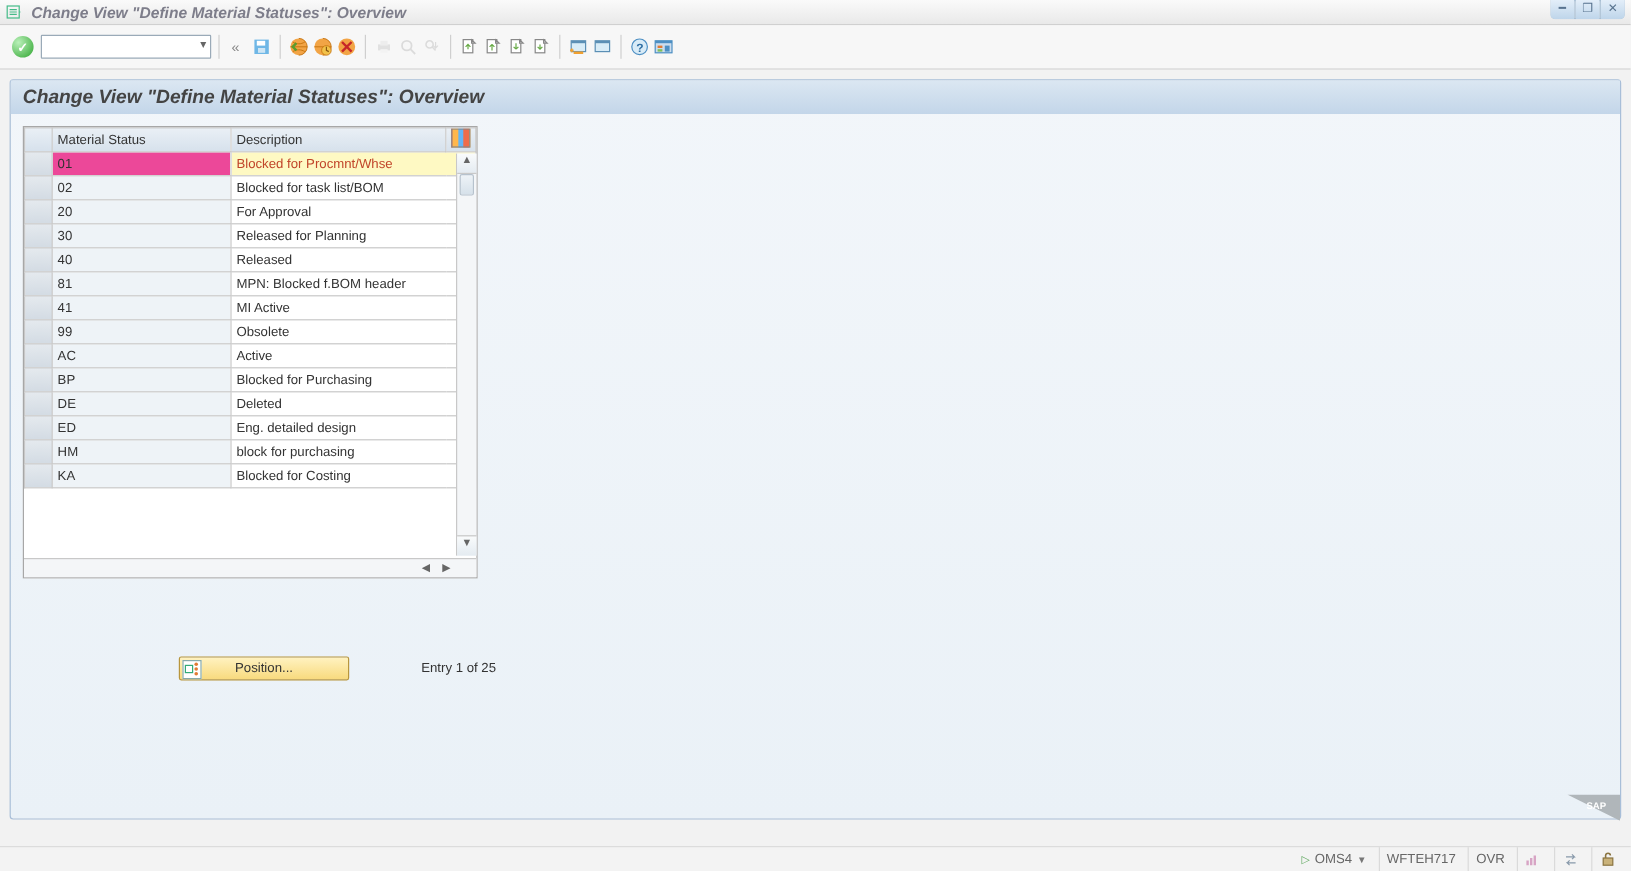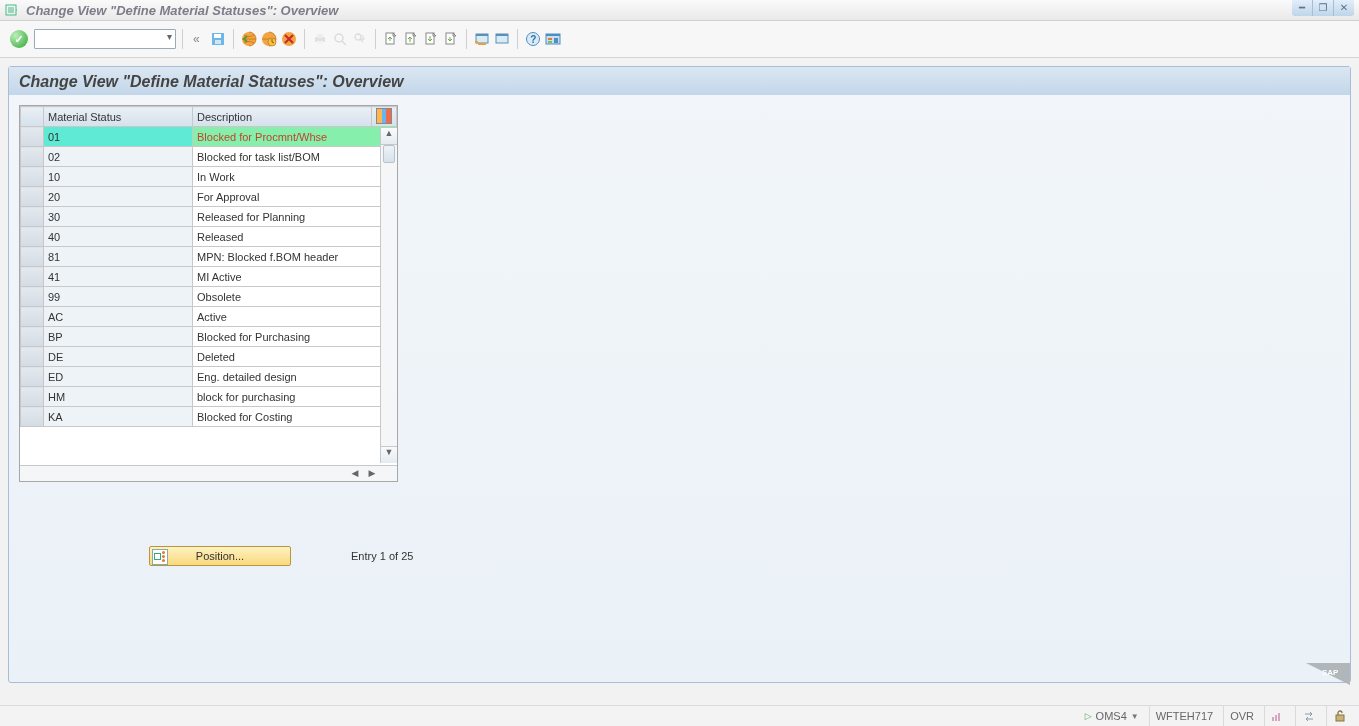--- a/index.html
+++ b/index.html
@@ -167,22 +167,22 @@
     display:inline-block;
     background:
       linear-gradient(90deg,#ffb74d 33%,#64b5f6 33% 66%,#ef6c4a 66%) ;
     border:1px solid #888;
   }
   td.sel-cell{
     background: linear-gradient(#e4e9ee,#d3dbe3);
     border-right:1px solid #aeb7c0;
     cursor:pointer;
   }
-  tr.selected td.col-status{background:#5eead4;}
-  tr.selected td.col-desc{color:#c1452a;background:#86efac}
+  tr.selected td.col-status{background:#ec4899;}
+  tr.selected td.col-desc{color:#c1452a;background:#fef9c3}
   tbody td{background:#fff}
   tbody td.col-status{background:#eef3f7}
 
   
   .vscroll{
     position:absolute;
     top:22px; right:0; bottom: 18px;
     width:16px;
     background:#f4f6f8;
     border-left:1px solid #c8c8c8;
@@ -431,25 +431,20 @@
             <td class="col-status">01</td>
             <td class="col-desc" colspan="2">Blocked for Procmnt/Whse</td>
           </tr>
           <tr>
             <td class="col-sel sel-cell"></td>
             <td class="col-status">02</td>
             <td class="col-desc" colspan="2">Blocked for task list/BOM</td>
           </tr>
           <tr>
             <td class="col-sel sel-cell"></td>
-            <td class="col-status">10</td>
-            <td class="col-desc" colspan="2">In Work</td>
-          </tr>
-          <tr>
-            <td class="col-sel sel-cell"></td>
             <td class="col-status">20</td>
             <td class="col-desc" colspan="2">For Approval</td>
           </tr>
           <tr>
             <td class="col-sel sel-cell"></td>
             <td class="col-status">30</td>
             <td class="col-desc" colspan="2">Released for Planning</td>
           </tr>
           <tr>
             <td class="col-sel sel-cell"></td>

